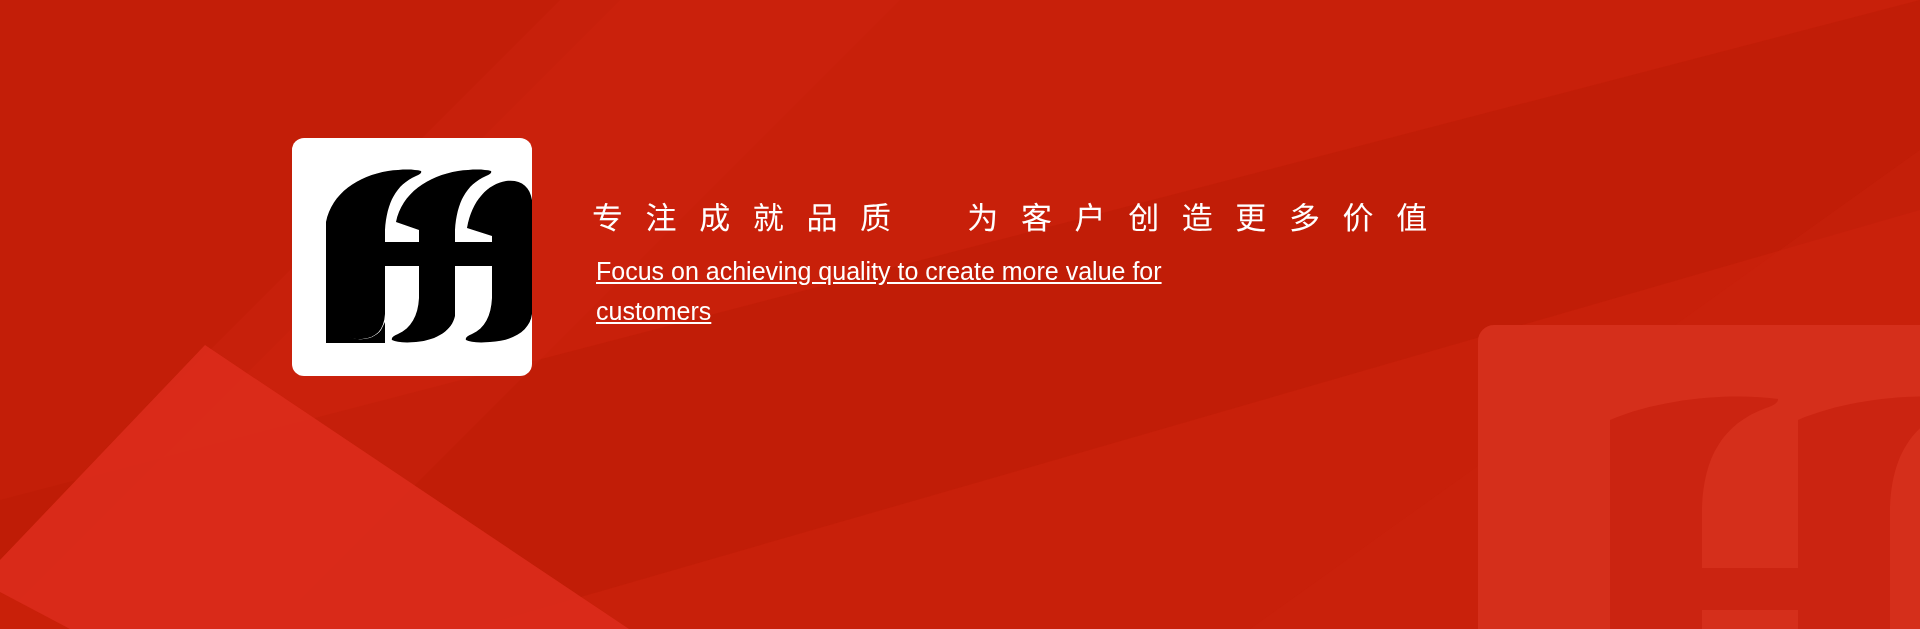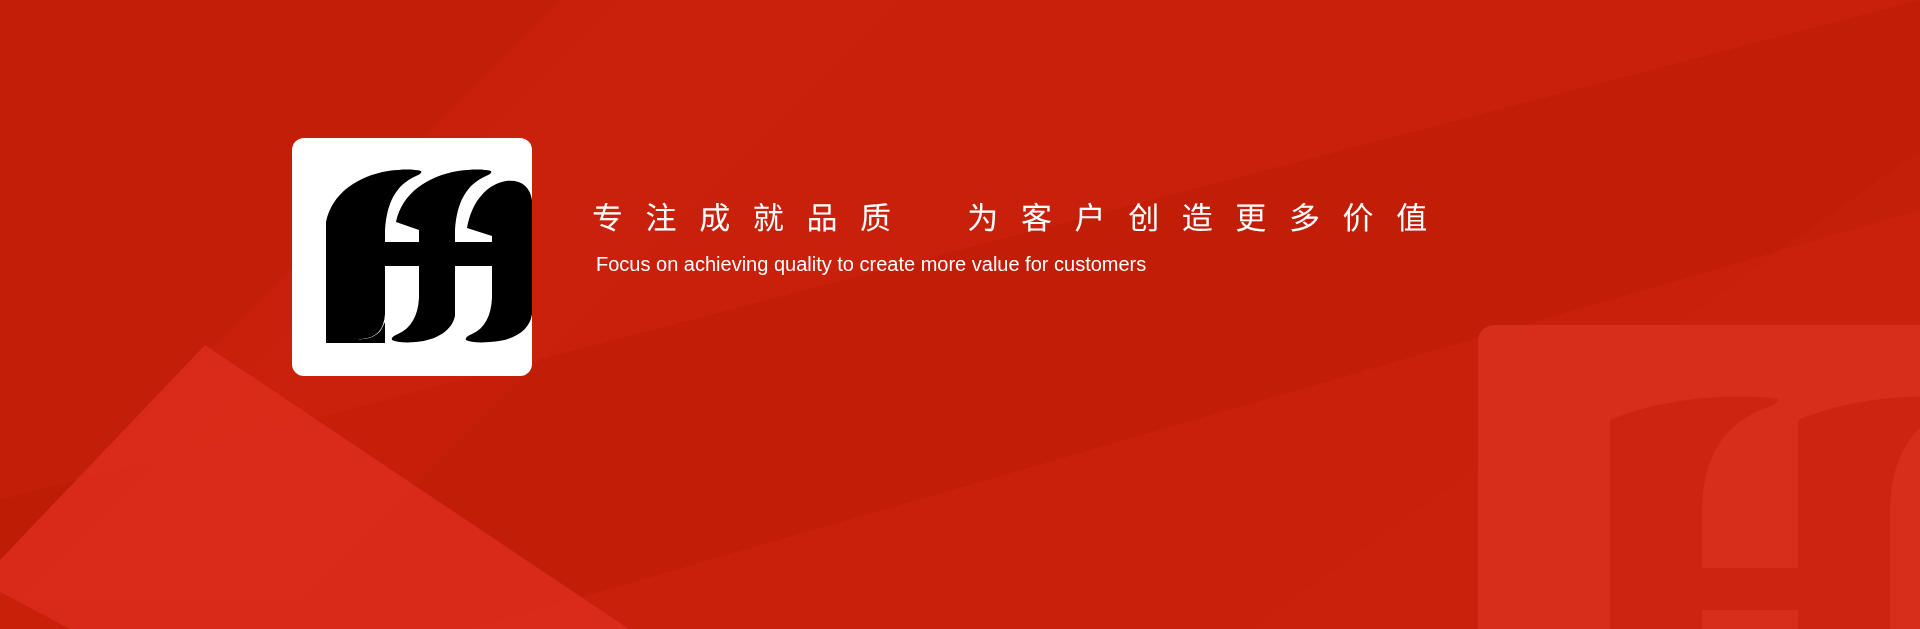--- a/index.html
+++ b/index.html
@@ -59,25 +59,26 @@
     font-size: 31px;
     line-height: 42px;
     letter-spacing: 7px;
     white-space: pre;
     margin: 0;
     font-weight: 400;
     text-rendering: optimizeLegibility;
   }
   .headline-en {
     color: #ffffff;
-    font-size: 20px;
-    line-height: 27px;
+    font-size: 25px;
+    line-height: 40px;
     margin: 11px 0 0 4px;
     font-weight: 400;
     max-width: 632px;
+    text-decoration: underline;
   }
 </style>
 </head>
 <body>
 
 <div class="banner">
 
   <div class="bg-layer">
     <svg class="bg-svg" viewBox="0 0 1920 629" preserveAspectRatio="none">
       <rect x="0" y="0" width="1920" height="629" fill="#c8200a"></rect>

